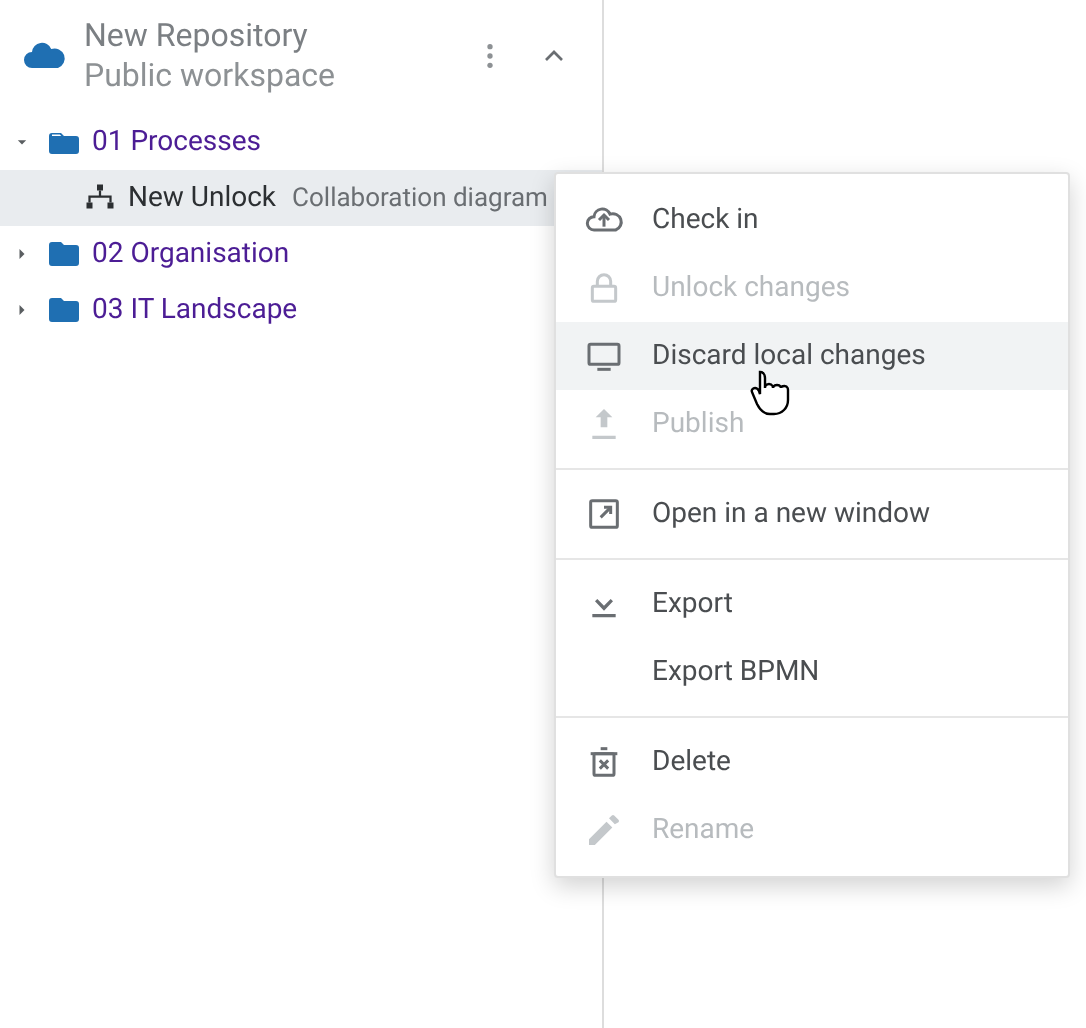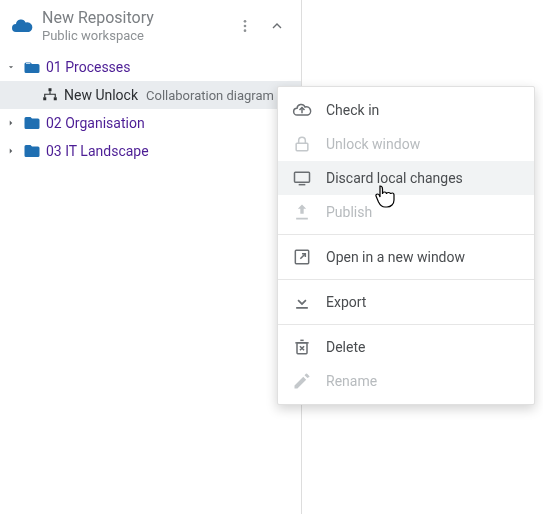--- a/index.html
+++ b/index.html
@@ -22,21 +22,21 @@
   }
   .repo-header {
     display: flex;
     align-items: center;
     padding: 8px 10px 6px 10px;
     gap: 8px;
   }
   .repo-header .cloud-icon svg { display:block; }
   .repo-header .titles { flex: 1; }
   .repo-header .title { color: #7b7f83; font-size: 16px; font-weight: 400; }
-  .repo-header .subtitle { color: #8d9194; font-size: 13px; margin-top:1px; }
+  .repo-header .subtitle { color: #8d9194; font-size: 16px; margin-top:1px; }
   .repo-header .actions { display:flex; align-items:center; gap:4px; }
   .icon-btn { width:28px; height:28px; display:flex; align-items:center; justify-content:center; cursor:pointer; border-radius:3px; }
   .tree { padding-top: 4px; }
   .tree-row {
     display:flex; align-items:center;
     height: 28px;
     padding-left: 4px;
     gap: 4px;
     white-space: nowrap;
     cursor:pointer;
@@ -185,21 +185,21 @@
     <span class="mi-label">Check in</span>
   </div>
 
   <div class="menu-item disabled">
     <span class="mi-icon">
       <svg width="20" height="20" viewBox="0 0 24 24" fill="none" stroke="#c4c8cb" stroke-width="1.8">
           <rect x="5" y="11" width="14" height="9" rx="1"></rect>
           <path d="M8 11V8a4 4 0 0 1 8 0v3"></path>
         </svg>
     </span>
-    <span class="mi-label">Unlock window</span>
+    <span class="mi-label">Unlock changes</span>
   </div>
 
   <div class="menu-item hovered">
     <span class="mi-icon">
       <svg width="20" height="20" viewBox="0 0 24 24" fill="none" stroke="#6a6e72" stroke-width="1.8">
           <rect x="3" y="5" width="18" height="12" rx="1"></rect>
           <line x1="8" y1="20" x2="16" y2="20"></line>
         </svg>
     </span>
     <span class="mi-label">Discard local changes</span>
@@ -231,20 +231,24 @@
 
   <div class="menu-item">
     <span class="mi-icon">
       <svg width="20" height="20" viewBox="0 0 24 24" fill="#6a6e72">
           <path d="M12 3v10l4-4 1.4 1.4L12 16l-5.4-5.6L8 9l4 4V3h0zM5 18h14v2H5z"></path>
         </svg>
     </span>
     <span class="mi-label">Export</span>
   </div>
 
+  <div class="menu-item">
+    <span class="mi-icon indent-empty"></span>
+    <span class="mi-label">Export BPMN</span>
+  </div>
 
   <div class="menu-sep"></div>
 
 
   <div class="menu-item">
     <span class="mi-icon">
       <svg width="20" height="20" viewBox="0 0 24 24" fill="none" stroke="#6a6e72" stroke-width="1.8">
           <rect x="6" y="7" width="12" height="13" rx="1"></rect>
           <path d="M4 7h16"></path>
           <path d="M10 4h4"></path>

